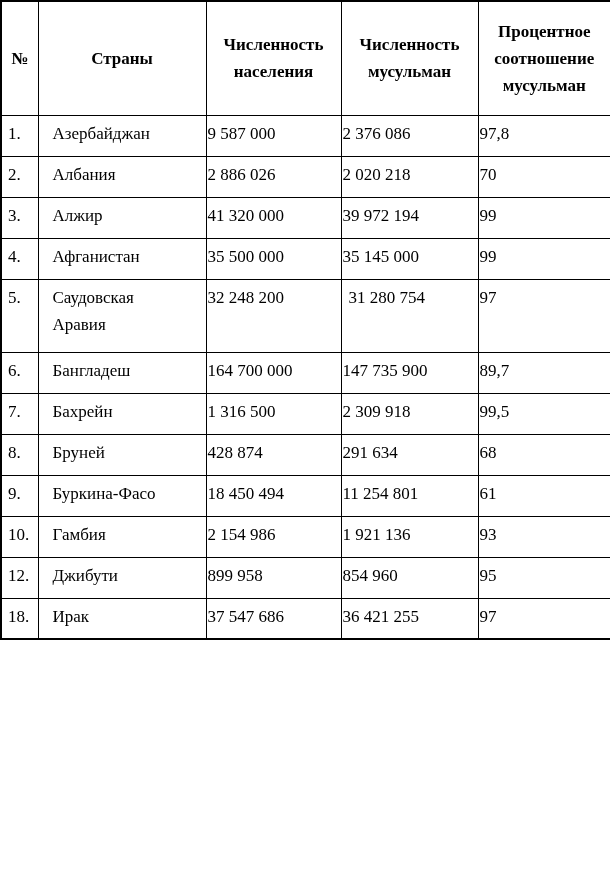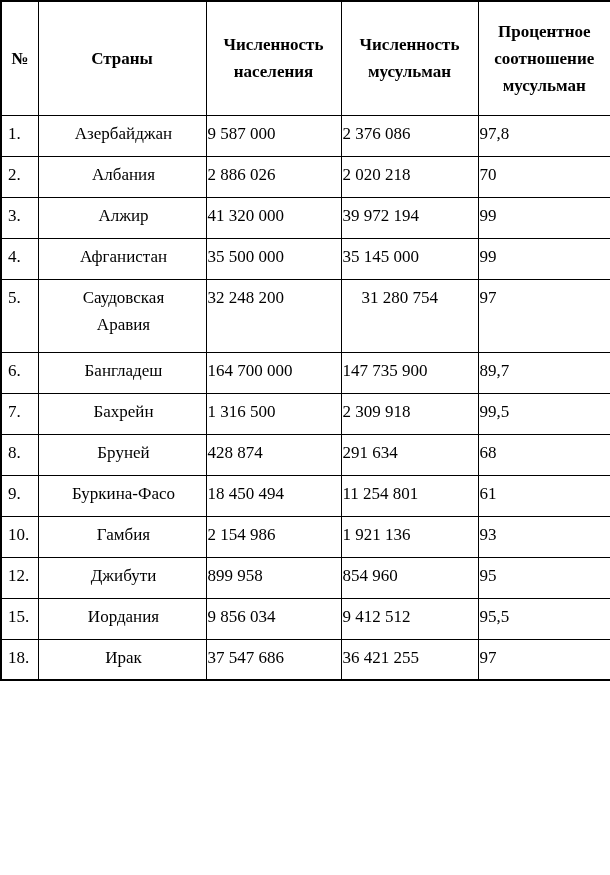--- a/index.html
+++ b/index.html
@@ -53,36 +53,36 @@
     padding-top: 4px;
     height: 41px;
   }
   tbody tr.tall td { height: 73px; }
 
   td.cell-num {
     text-align: left;
     padding-left: 6px;
   }
   td.cell-country {
-    text-align: center;
-    padding-left: 7px;
+    text-align: left;
+    padding-left: 14px;
     padding-right: 4px;
   }
   td.cell-country .wrap-narrow {
     display: inline-block;
     max-width: 96px;
   }
   td.cell-population,
   td.cell-muslims {
     text-align: left;
     padding-right: 9px;
   }
   td.cell-muslims.align-left {
     text-align: left;
-    padding-left: 20px;
+    padding-left: 7px;
   }
   td.cell-percent {
     text-align: left;
   }
 </style>
 </head>
 <body>
 
 <table class="data-table">
   <colgroup>
@@ -173,27 +173,20 @@
       <td class="cell-percent">93</td>
     </tr>
     <tr>
       <td class="cell-num">12.</td>
       <td class="cell-country">Джибути</td>
       <td class="cell-population">899 958</td>
       <td class="cell-muslims">854 960</td>
       <td class="cell-percent">95</td>
     </tr>
     <tr>
-      <td class="cell-num">15.</td>
-      <td class="cell-country">Иордания</td>
-      <td class="cell-population">9 856 034</td>
-      <td class="cell-muslims">9 412 512</td>
-      <td class="cell-percent">95,5</td>
-    </tr>
-    <tr>
       <td class="cell-num">18.</td>
       <td class="cell-country">Ирак</td>
       <td class="cell-population">37 547 686</td>
       <td class="cell-muslims">36 421 255</td>
       <td class="cell-percent">97</td>
     </tr>
   </tbody>
 </table>
 
 </body></html>

